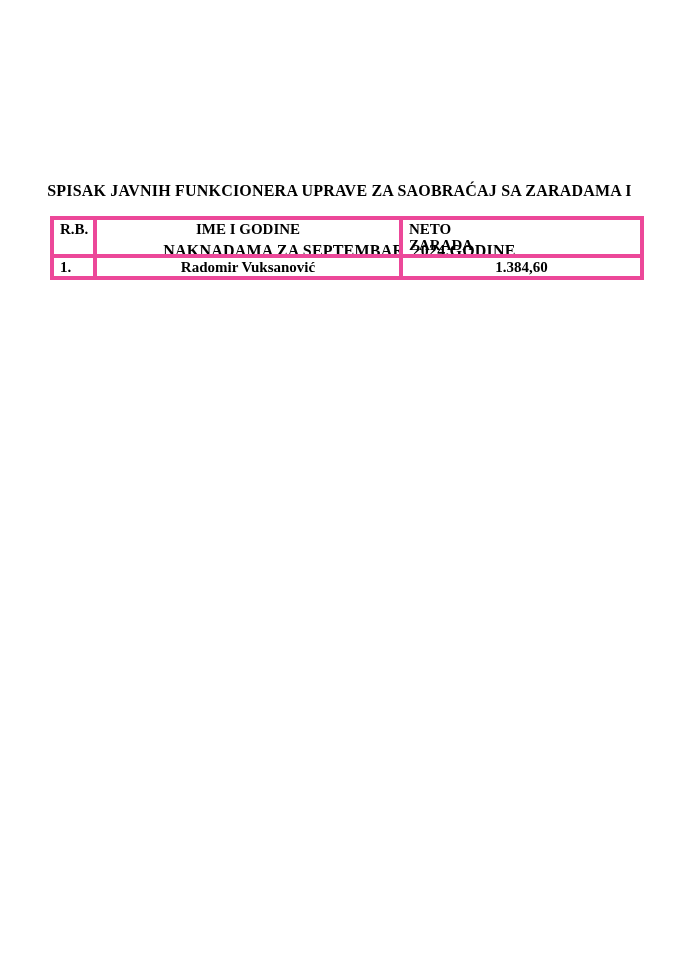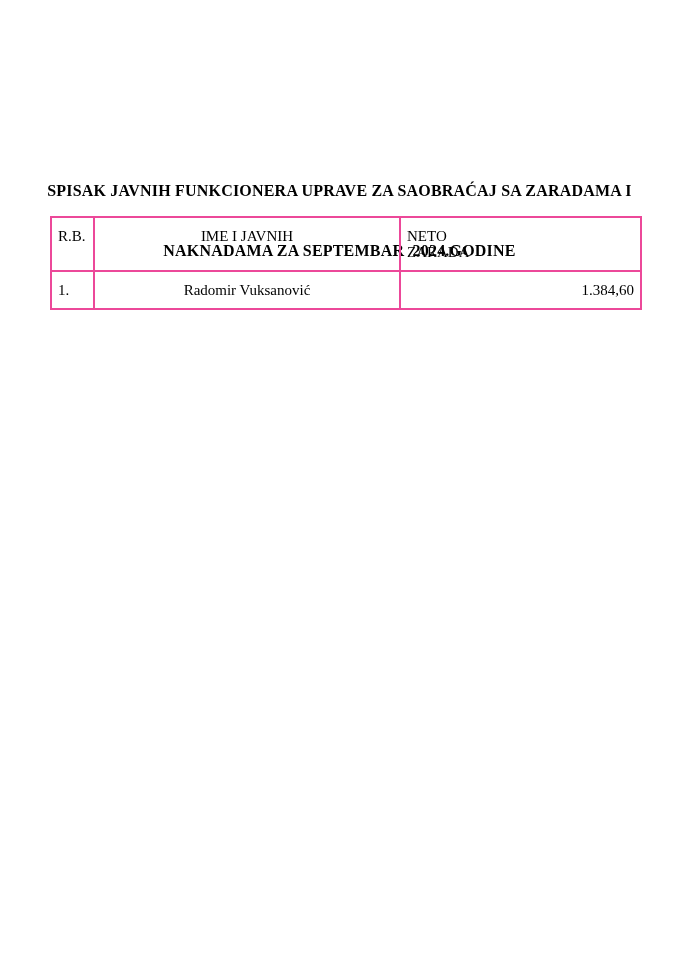--- a/index.html
+++ b/index.html
@@ -33,60 +33,60 @@
     position: absolute;
     top: 216px;
     left: 50px;
     width: 590px;
     border-collapse: collapse;
     table-layout: fixed;
     font-size: 15px;
   }
   table.salary-table th,
   table.salary-table td {
-    border: 2px solid #ec4899;
-    font-weight: normal;
-    padding: 10px 6px;
+    border: 4px solid #ec4899;
+    font-weight: bold;
+    padding: 1px 6px;
     line-height: 16px;
     overflow: hidden;
   }
   tr.header-row { height: 34px; }
   tr.data-row   { height: 21px; }
   th { vertical-align: top; }
   td { vertical-align: middle; }
   .col-rb   { width: 43px; }
   .col-name { width: 306px; }
   .col-neto { width: 241px; }
   th.h-rb   { text-align: left; }
   th.h-name { text-align: center; }
   th.h-neto { text-align: left; white-space: pre-line; }
   td.c-rb   { text-align: left; }
   td.c-name { text-align: center; padding-left: 8px; }
-  td.c-neto { text-align: right; margin-top: 44px; }
+  td.c-neto { text-align: center; margin-top: 44px; }
 </style>
 </head>
 <body>
 
 <div class="page">
 
   <div class="doc-title">
     <div>SPISAK JAVNIH FUNKCIONERA UPRAVE ZA SAOBRAĆAJ SA ZARADAMA I</div>
     <div>NAKNADAMA ZA SEPTEMBAR  2024.GODINE</div>
   </div>
 
   <table class="salary-table">
     <colgroup>
       <col class="col-rb">
       <col class="col-name">
       <col class="col-neto">
     </colgroup>
     <tbody>
       <tr class="header-row">
         <th class="h-rb">R.B.</th>
-        <th class="h-name">IME I JAVNIH</th>
+        <th class="h-name">IME I GODINE</th>
         <th class="h-neto">NETO
 ZARADA</th>
       </tr>
       <tr class="data-row">
         <td class="c-rb">1.</td>
         <td class="c-name">Radomir Vuksanović</td>
         <td class="c-neto">1.384,60</td>
       </tr>
     </tbody>
   </table>

